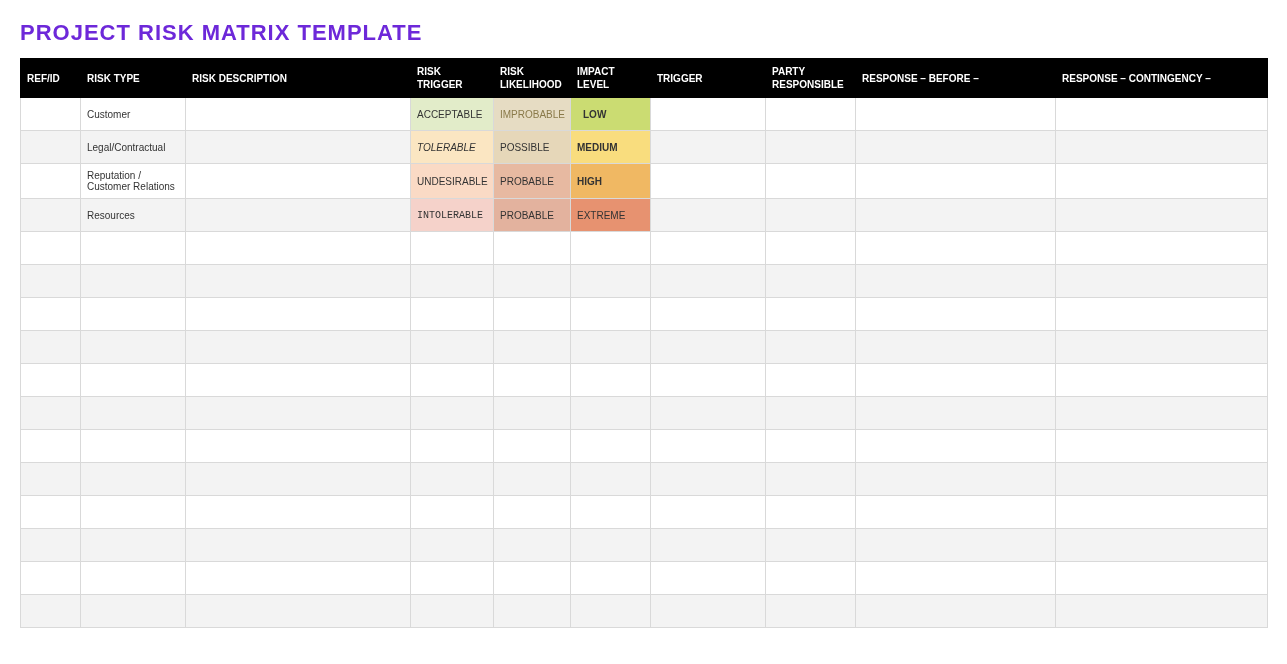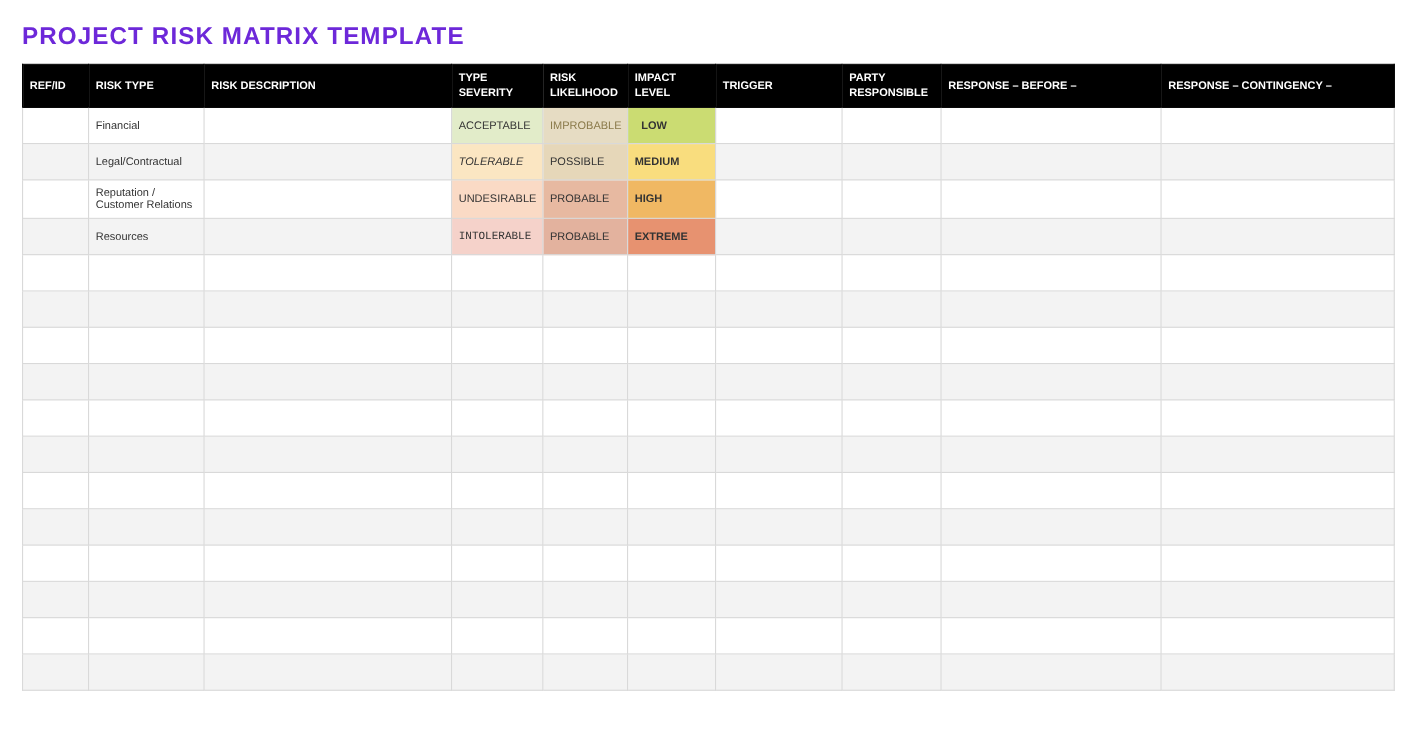--- a/index.html
+++ b/index.html
@@ -62,21 +62,21 @@
   .sev-tolerable   { background:#fbe6c2 !important;font-style:italic; }
   .sev-undesirable { background:#fadac5 !important; }
   .sev-intolerable { background:#f5d2ca !important;font-family:Liberation Mono, monospace; }
   .lik-improbable  { background:#e6dcc3 !important; color:#8a7a4a;margin-top:43px; }
   .lik-possible    { background:#e6d7b9 !important; }
   .lik-probable1   { background:#e7b9a1 !important; }
   .lik-probable2   { background:#e3b29e !important; }
   .imp-low         { background:#cbdc72 !important; font-weight:700;padding-left:12px; }
   .imp-medium      { background:#f9dd7e !important; font-weight:700; }
   .imp-high        { background:#f0b863 !important; font-weight:700;margin-top:28px; }
-  .imp-extreme     { background:#e79270 !important; font-weight:700;margin-top:32px; }
+  .imp-extreme     { background:#e79270 !important; font-weight:400;margin-top:32px; }
 </style>
 </head>
 <body>
 
 <h1>PROJECT RISK MATRIX TEMPLATE</h1>
 
 <table>
   <colgroup>
     <col class="c-ref">
       <col class="c-type">
@@ -87,33 +87,33 @@
       <col class="c-trg">
       <col class="c-party">
       <col class="c-before">
       <col class="c-cont">
   </colgroup>
   <thead>
     <tr>
       <th>REF/ID</th>
       <th>RISK TYPE</th>
       <th>RISK DESCRIPTION</th>
-      <th>TYPE SEVERITY</th>
+      <th>RISK TRIGGER</th>
       <th>RISK LIKELIHOOD</th>
       <th>IMPACT LEVEL</th>
       <th>TRIGGER</th>
       <th>PARTY RESPONSIBLE</th>
       <th>RESPONSE – BEFORE –</th>
       <th>RESPONSE – CONTINGENCY –</th>
     </tr>
   </thead>
   <tbody id="risk-body">
       <tr>
         <td></td>
-        <td>Financial</td>
+        <td>Customer</td>
         <td></td>
         <td class="sev-acceptable">ACCEPTABLE</td>
         <td class="lik-improbable">IMPROBABLE</td>
         <td class="imp-low">LOW</td>
         <td></td>
         <td></td>
         <td></td>
         <td></td>
       </tr>
       <tr class="alt">

